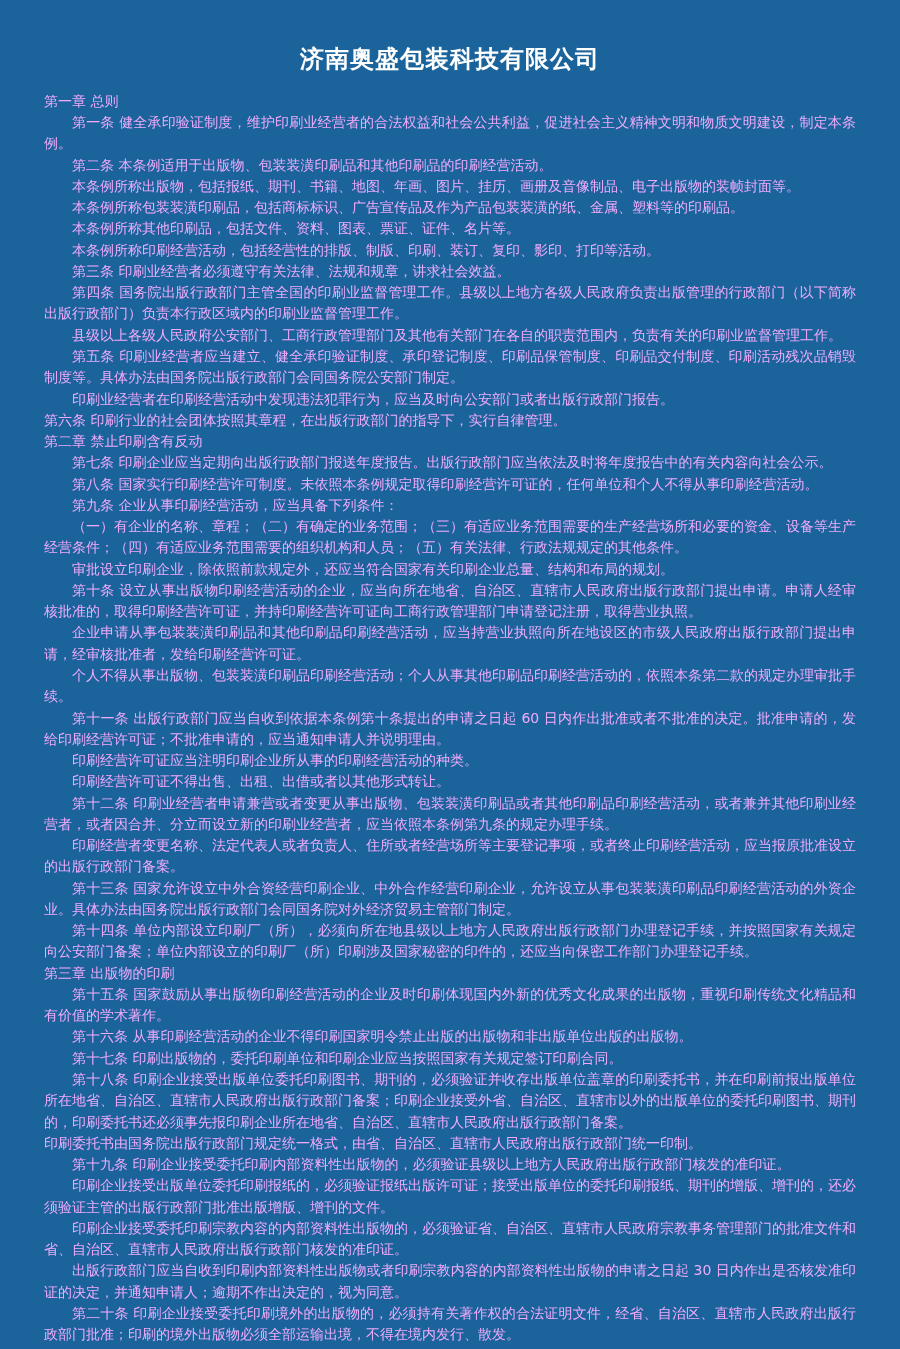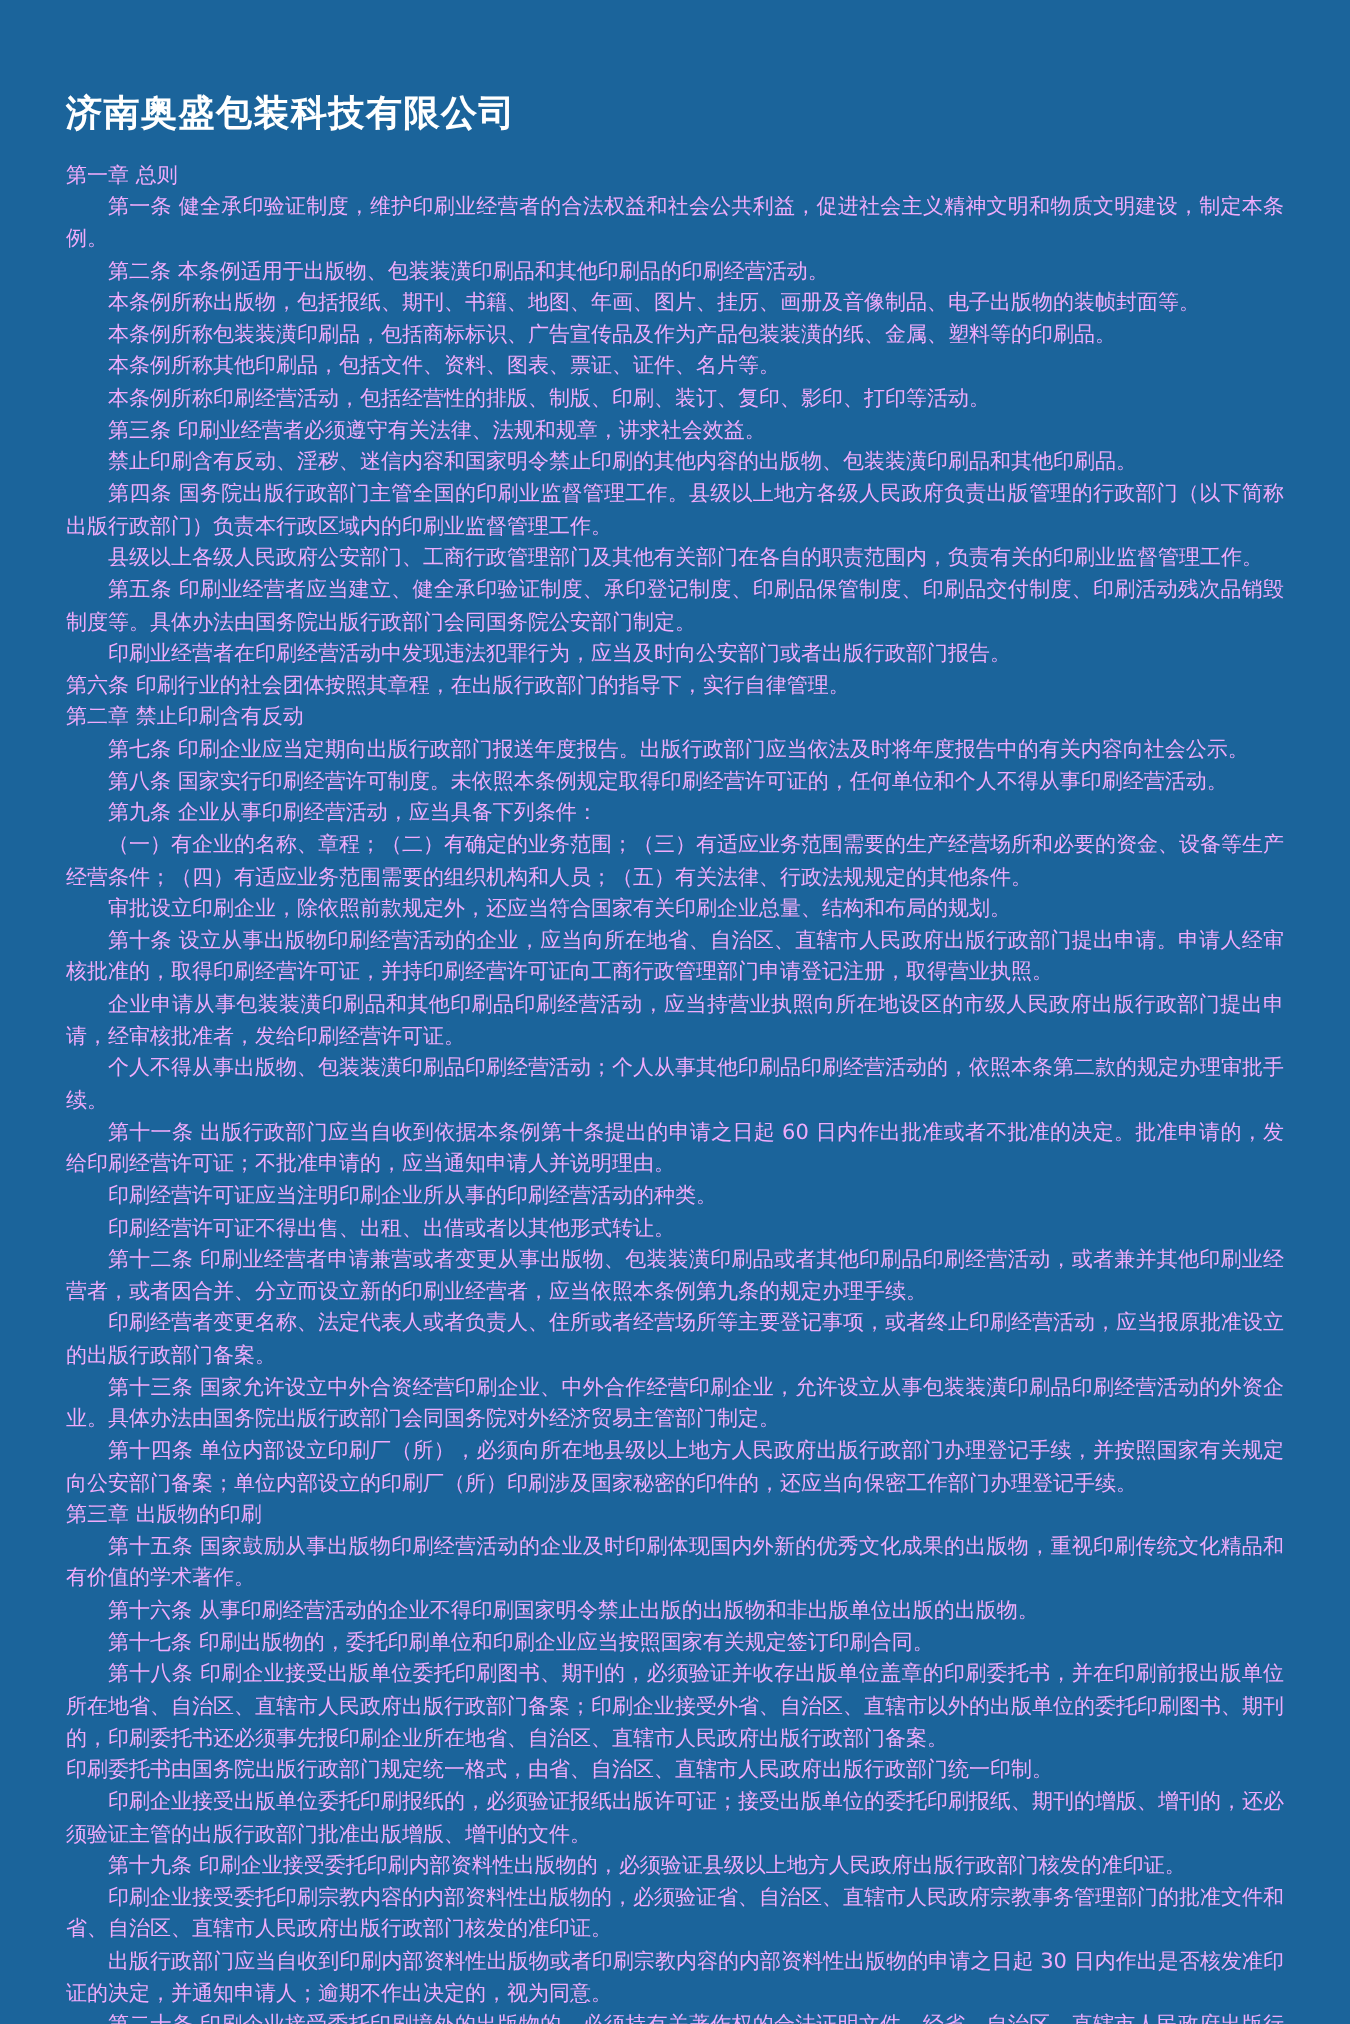--- a/index.html
+++ b/index.html
@@ -14,22 +14,22 @@
   }
   .page {
     width: 900px;
     min-height: 1349px;
     box-sizing: border-box;
     padding: 34px 44px 20px 44px;
     background: #1b649b;
     color: #ffffff;
   }
   .title-block {
-    text-align: left;
-    margin: 24px 0 14px 0;
+    text-align: center;
+    margin: 8px 0 14px 0;
   }
   .title-line {
     font-size: 24px;
     font-weight: bold;
     letter-spacing: 1px;
     line-height: 1.45;
     color: #ffffff;
   }
   .body-text {
     font-size: 14px;
@@ -60,21 +60,20 @@
 
   <div class="body-text" id="body-text">
       <p class="p noindent">第一章  总则</p>
       <p class="p indent">第一条  健全承印验证制度，维护印刷业经营者的合法权益和社会公共利益，促进社会主义精神文明和物质文明建设，制定本条例。</p>
       <p class="p indent">第二条  本条例适用于出版物、包装装潢印刷品和其他印刷品的印刷经营活动。</p>
       <p class="p indent">本条例所称出版物，包括报纸、期刊、书籍、地图、年画、图片、挂历、画册及音像制品、电子出版物的装帧封面等。</p>
       <p class="p indent">本条例所称包装装潢印刷品，包括商标标识、广告宣传品及作为产品包装装潢的纸、金属、塑料等的印刷品。</p>
       <p class="p indent">本条例所称其他印刷品，包括文件、资料、图表、票证、证件、名片等。</p>
       <p class="p indent">本条例所称印刷经营活动，包括经营性的排版、制版、印刷、装订、复印、影印、打印等活动。</p>
       <p class="p indent">第三条  印刷业经营者必须遵守有关法律、法规和规章，讲求社会效益。</p>
-      <p class="p indent">禁止印刷含有反动、淫秽、迷信内容和国家明令禁止印刷的其他内容的出版物、包装装潢印刷品和其他印刷品。</p>
       <p class="p indent">第四条  国务院出版行政部门主管全国的印刷业监督管理工作。县级以上地方各级人民政府负责出版管理的行政部门（以下简称出版行政部门）负责本行政区域内的印刷业监督管理工作。</p>
       <p class="p indent">县级以上各级人民政府公安部门、工商行政管理部门及其他有关部门在各自的职责范围内，负责有关的印刷业监督管理工作。</p>
       <p class="p indent">第五条  印刷业经营者应当建立、健全承印验证制度、承印登记制度、印刷品保管制度、印刷品交付制度、印刷活动残次品销毁制度等。具体办法由国务院出版行政部门会同国务院公安部门制定。</p>
       <p class="p indent">印刷业经营者在印刷经营活动中发现违法犯罪行为，应当及时向公安部门或者出版行政部门报告。</p>
       <p class="p noindent">第六条  印刷行业的社会团体按照其章程，在出版行政部门的指导下，实行自律管理。</p>
       <p class="p noindent">第二章  禁止印刷含有反动</p>
       <p class="p indent">第七条  印刷企业应当定期向出版行政部门报送年度报告。出版行政部门应当依法及时将年度报告中的有关内容向社会公示。</p>
       <p class="p indent">第八条  国家实行印刷经营许可制度。未依照本条例规定取得印刷经营许可证的，任何单位和个人不得从事印刷经营活动。</p>
       <p class="p indent">第九条  企业从事印刷经营活动，应当具备下列条件：</p>
       <p class="p indent">（一）有企业的名称、章程；（二）有确定的业务范围；（三）有适应业务范围需要的生产经营场所和必要的资金、设备等生产经营条件；（四）有适应业务范围需要的组织机构和人员；（五）有关法律、行政法规规定的其他条件。</p>
@@ -88,20 +87,20 @@
       <p class="p indent">第十二条  印刷业经营者申请兼营或者变更从事出版物、包装装潢印刷品或者其他印刷品印刷经营活动，或者兼并其他印刷业经营者，或者因合并、分立而设立新的印刷业经营者，应当依照本条例第九条的规定办理手续。</p>
       <p class="p indent">印刷经营者变更名称、法定代表人或者负责人、住所或者经营场所等主要登记事项，或者终止印刷经营活动，应当报原批准设立的出版行政部门备案。</p>
       <p class="p indent">第十三条  国家允许设立中外合资经营印刷企业、中外合作经营印刷企业，允许设立从事包装装潢印刷品印刷经营活动的外资企业。具体办法由国务院出版行政部门会同国务院对外经济贸易主管部门制定。</p>
       <p class="p indent">第十四条  单位内部设立印刷厂（所），必须向所在地县级以上地方人民政府出版行政部门办理登记手续，并按照国家有关规定向公安部门备案；单位内部设立的印刷厂（所）印刷涉及国家秘密的印件的，还应当向保密工作部门办理登记手续。</p>
       <p class="p noindent">第三章  出版物的印刷</p>
       <p class="p indent">第十五条  国家鼓励从事出版物印刷经营活动的企业及时印刷体现国内外新的优秀文化成果的出版物，重视印刷传统文化精品和有价值的学术著作。</p>
       <p class="p indent">第十六条  从事印刷经营活动的企业不得印刷国家明令禁止出版的出版物和非出版单位出版的出版物。</p>
       <p class="p indent">第十七条  印刷出版物的，委托印刷单位和印刷企业应当按照国家有关规定签订印刷合同。</p>
       <p class="p indent">第十八条  印刷企业接受出版单位委托印刷图书、期刊的，必须验证并收存出版单位盖章的印刷委托书，并在印刷前报出版单位所在地省、自治区、直辖市人民政府出版行政部门备案；印刷企业接受外省、自治区、直辖市以外的出版单位的委托印刷图书、期刊的，印刷委托书还必须事先报印刷企业所在地省、自治区、直辖市人民政府出版行政部门备案。</p>
       <p class="p noindent">印刷委托书由国务院出版行政部门规定统一格式，由省、自治区、直辖市人民政府出版行政部门统一印制。</p>
+      <p class="p indent">第十九条  印刷企业接受委托印刷内部资料性出版物的，必须验证县级以上地方人民政府出版行政部门核发的准印证。</p>
       <p class="p indent">印刷企业接受出版单位委托印刷报纸的，必须验证报纸出版许可证；接受出版单位的委托印刷报纸、期刊的增版、增刊的，还必须验证主管的出版行政部门批准出版增版、增刊的文件。</p>
-      <p class="p indent">第十九条  印刷企业接受委托印刷内部资料性出版物的，必须验证县级以上地方人民政府出版行政部门核发的准印证。</p>
       <p class="p indent">印刷企业接受委托印刷宗教内容的内部资料性出版物的，必须验证省、自治区、直辖市人民政府宗教事务管理部门的批准文件和省、自治区、直辖市人民政府出版行政部门核发的准印证。</p>
       <p class="p indent">出版行政部门应当自收到印刷内部资料性出版物或者印刷宗教内容的内部资料性出版物的申请之日起 30 日内作出是否核发准印证的决定，并通知申请人；逾期不作出决定的，视为同意。</p>
       <p class="p indent">第二十条  印刷企业接受委托印刷境外的出版物的，必须持有关著作权的合法证明文件，经省、自治区、直辖市人民政府出版行政部门批准；印刷的境外出版物必须全部运输出境，不得在境内发行、散发。</p>
     </div>
 
 </div>
 
 </body></html>

